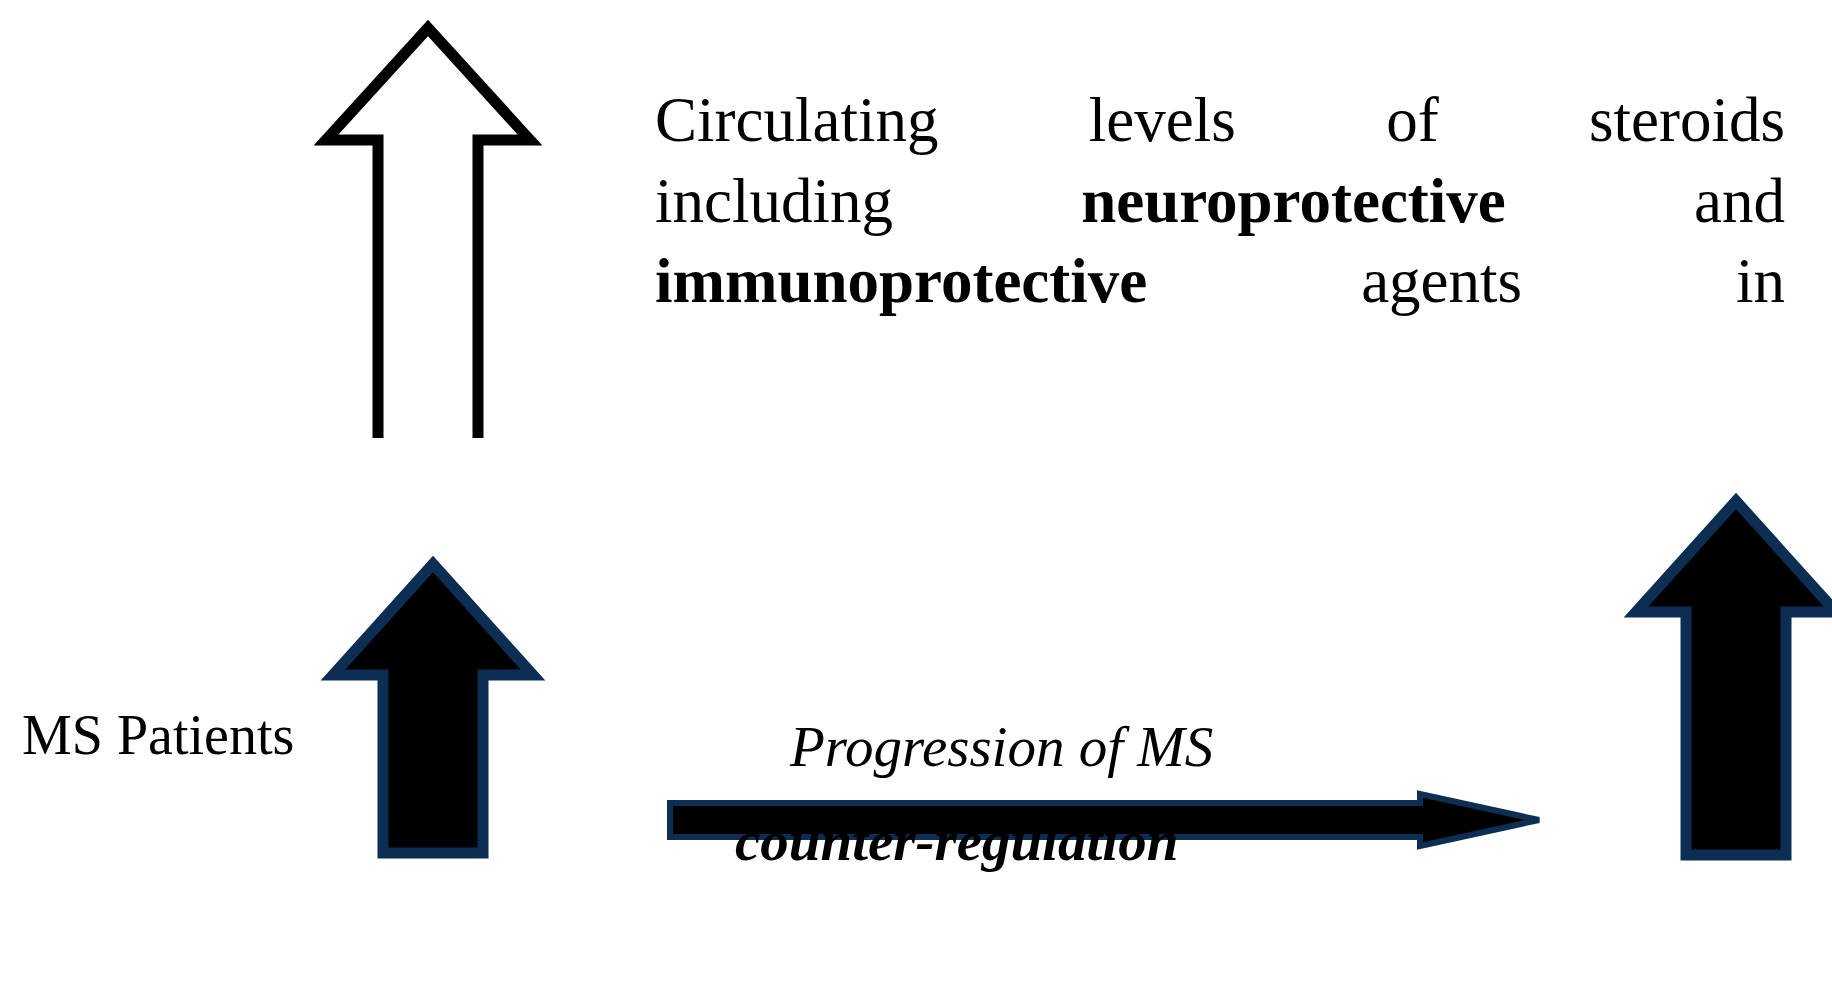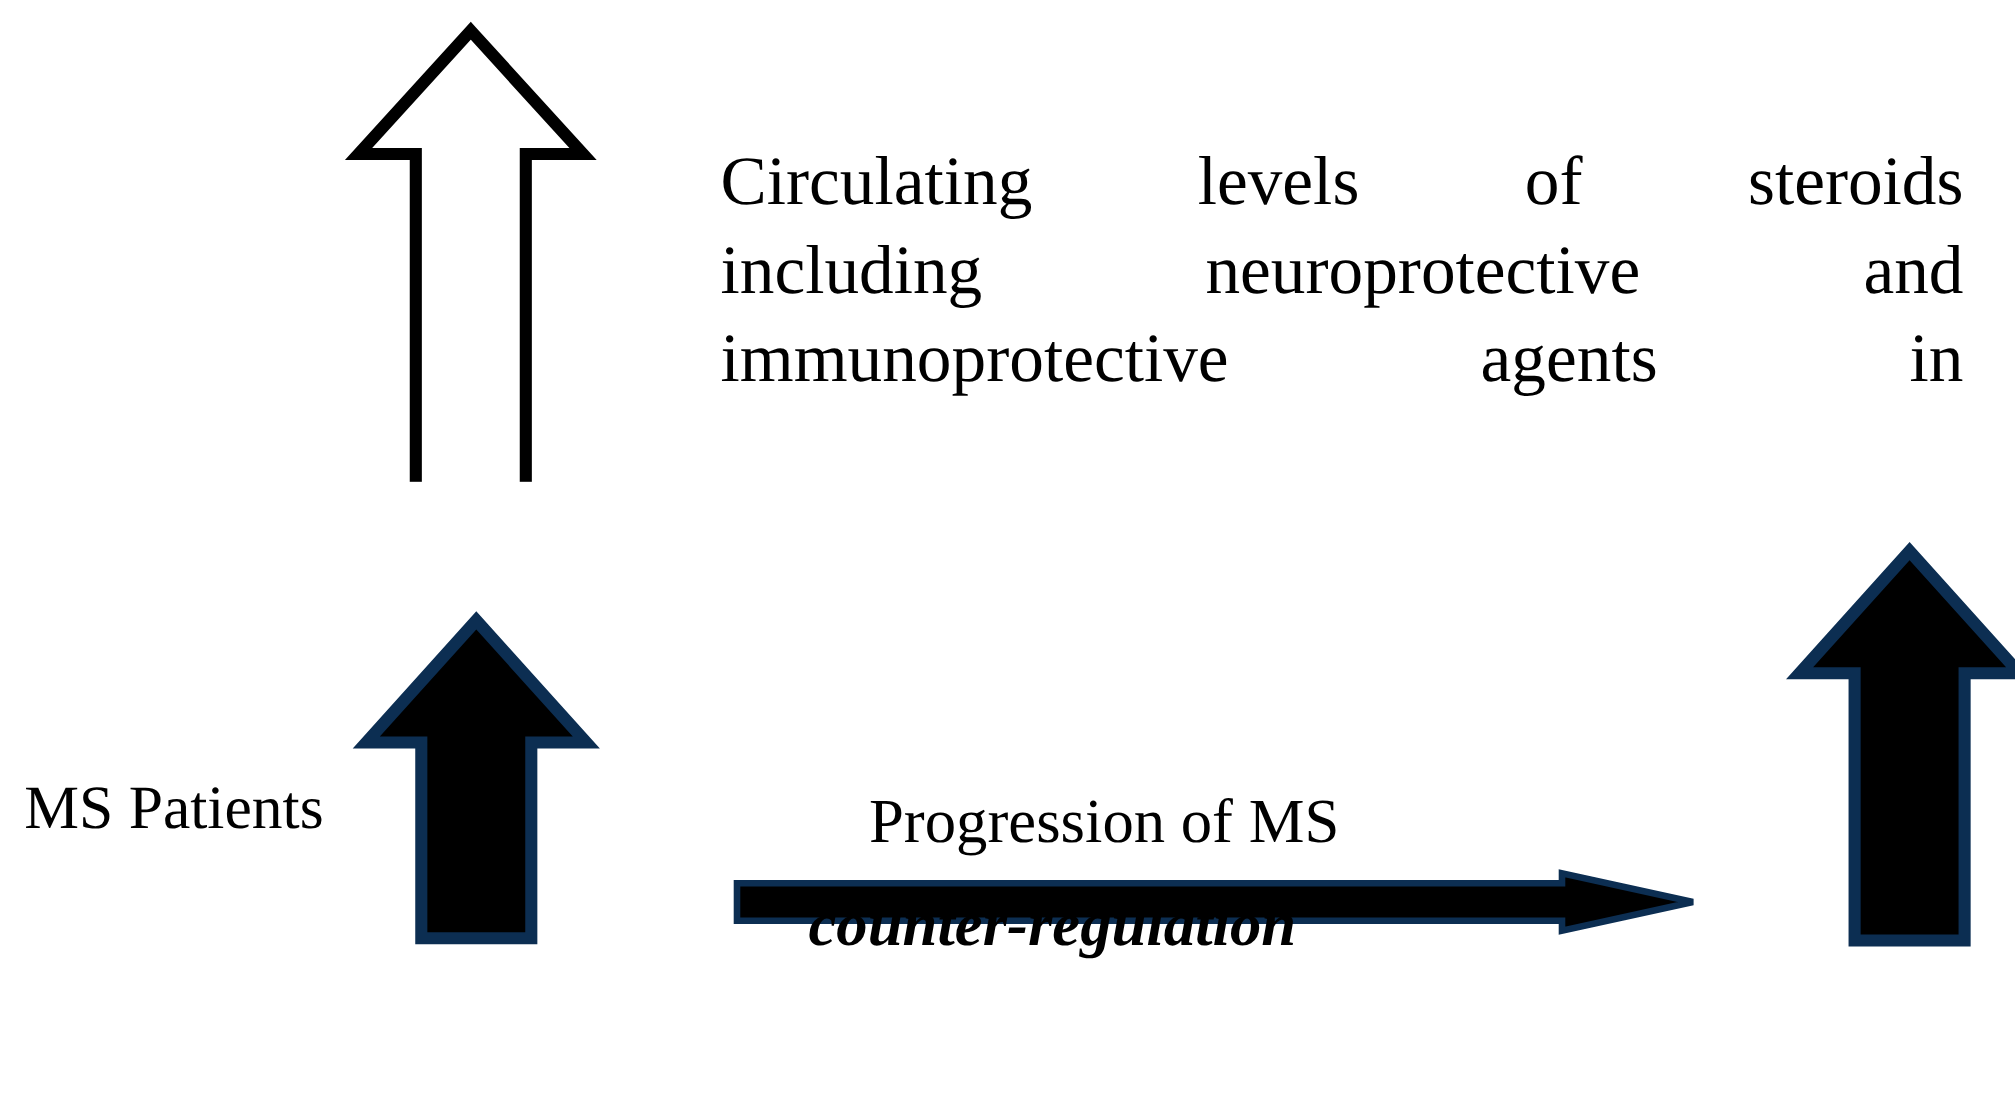--- a/index.html
+++ b/index.html
@@ -79,41 +79,41 @@
   #steroid-paragraph {
     position: absolute;
     left: 655px;
     top: 80px;
     width: 1130px;
     font-size: 63px;
     line-height: 1.28;
     text-align: justify;
     text-justify: inter-word;
     color: #000000;
-    margin-top: 44px;
   }
   #steroid-paragraph .ln {
     display: block;
     text-align: justify;
     text-align-last: justify;
     white-space: nowrap;
   }
   #steroid-paragraph .ln.last {
     text-align-last: justify;
   }
   #steroid-paragraph b {
-    font-weight: normal;
+    font-weight: bold;
   }
 
   
   #progression-top {
     position: absolute;
     left: 790px;
     top: 718px;
     font-size: 57px;
+    font-style: italic;
     line-height: 1;
     white-space: nowrap;
     color: #000000;
   }
   #progression-bottom {
     position: absolute;
     left: 735px;
     top: 812px;
     font-size: 57px;
     font-style: italic;

